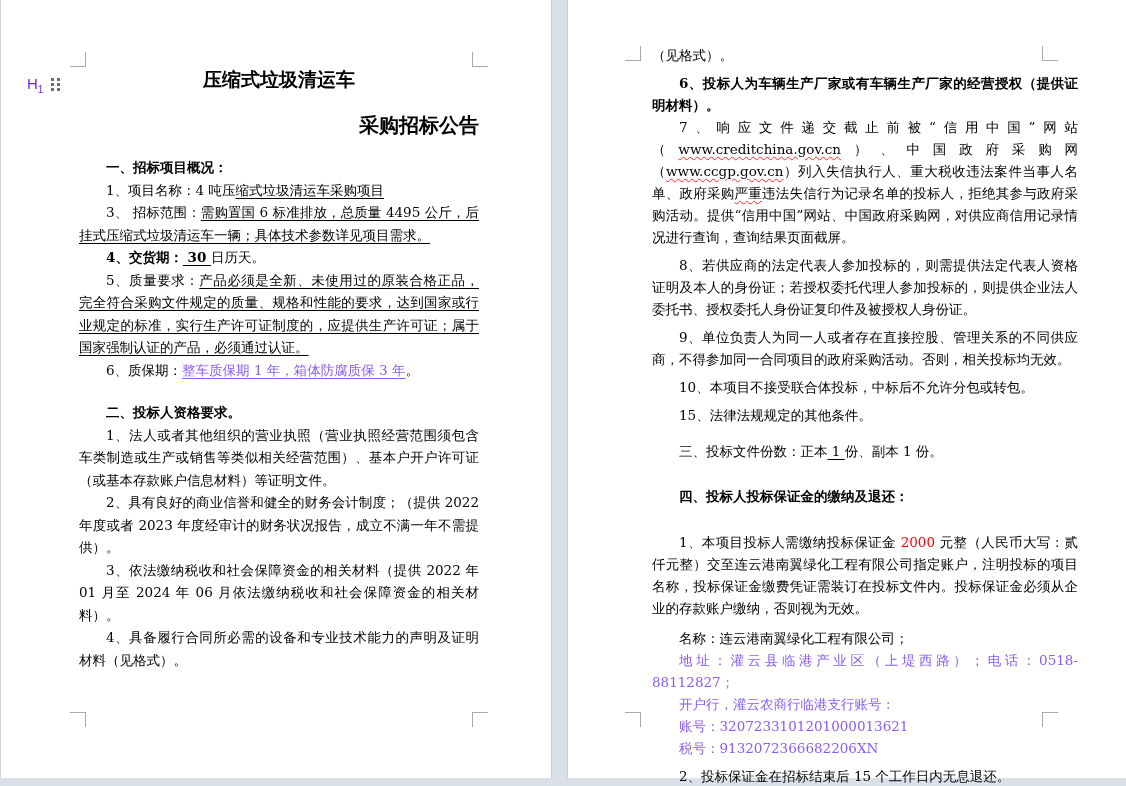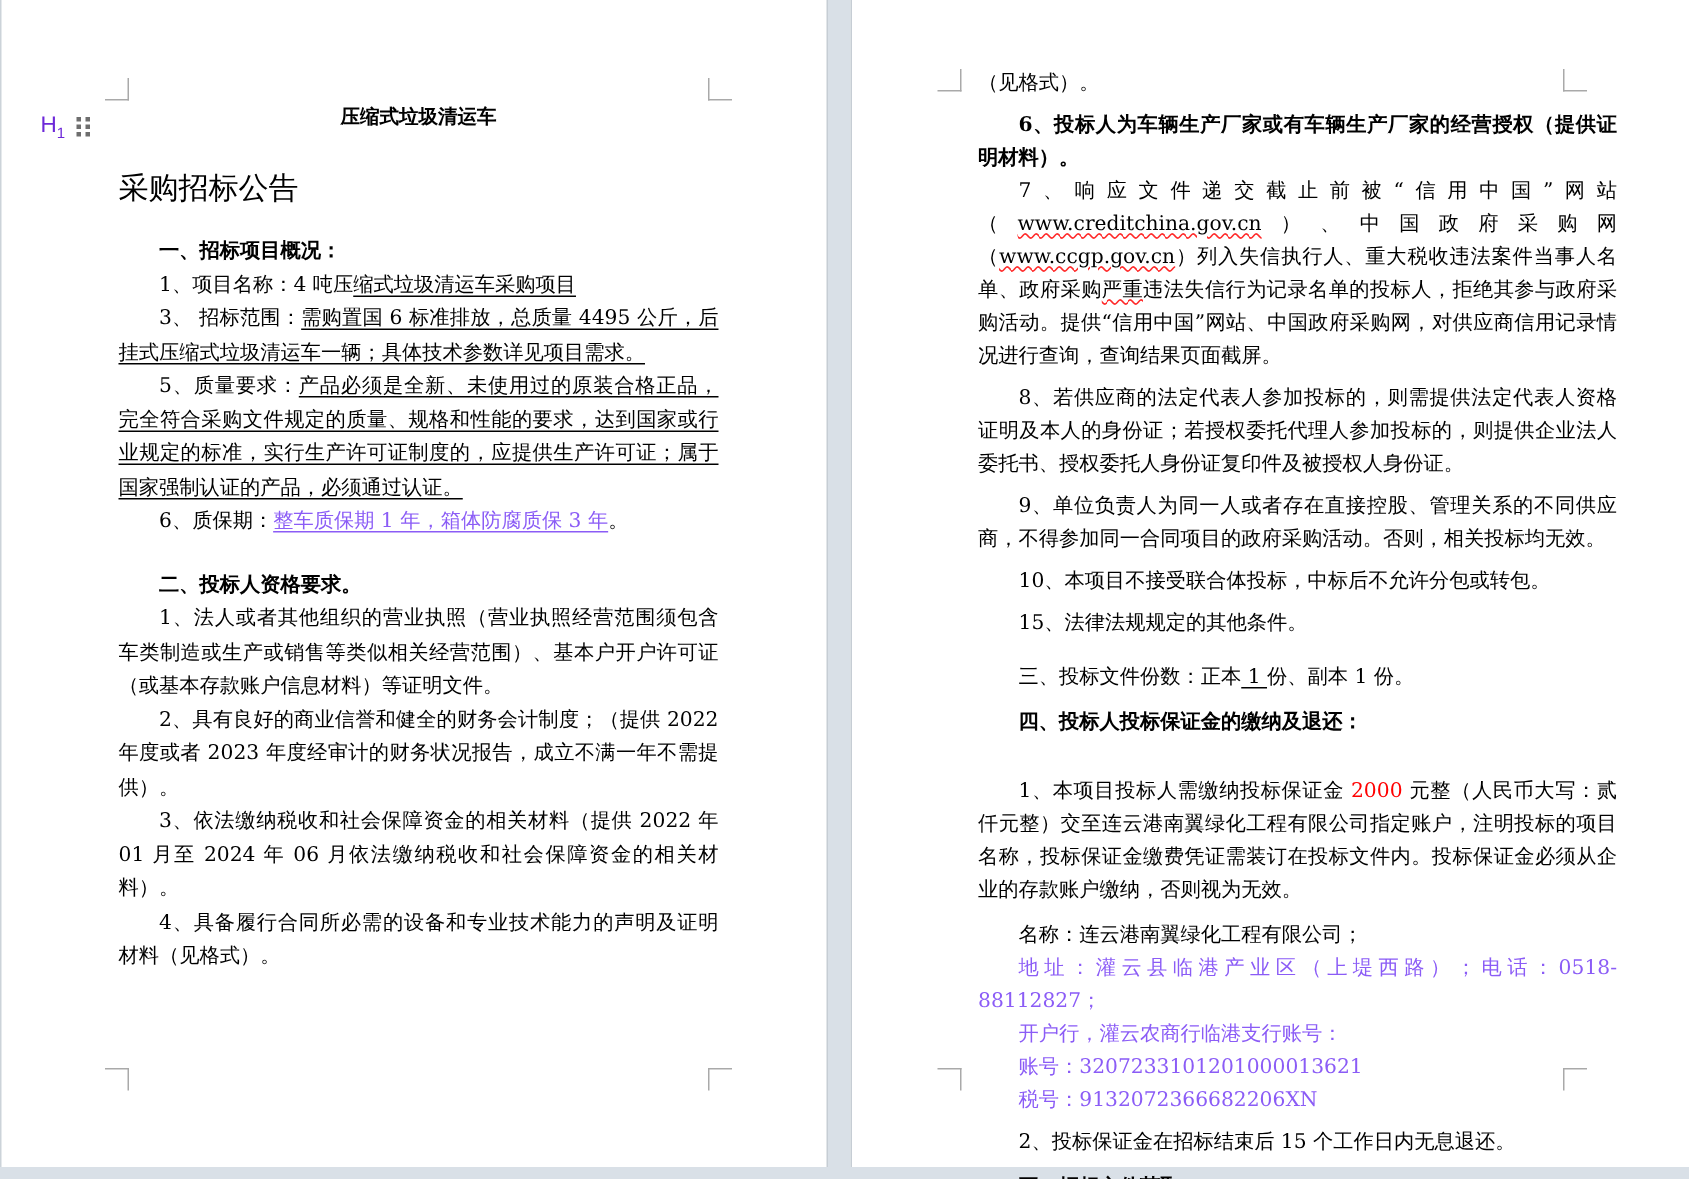--- a/index.html
+++ b/index.html
@@ -5,22 +5,22 @@
   html,body{margin:0;padding:0;}
   body{background:#d9e0e7;font-family:"DejaVu Serif", serif;}
   .canvas{position:relative;width:1126px;height:786px;overflow:hidden;background:#d9e0e7;}
   .page{position:absolute;top:0;height:778px;background:#ffffff;}
   .page1{left:0;width:550px;border-left:1px solid #ccd3d9;border-right:1px solid #c6cdd4;}
   .page2{left:567px;width:552px;border-left:1px solid #c6cdd4;border-right:1px solid #ccd3d9;padding-left:16px;}
   .content1{padding:60px 72px 0 78px;}
   .content2{padding:44px 58px 0 68px;}
   p{margin:0;font-size:13.5px;line-height:22.5px;color:#000;text-align:justify;text-indent:2em;}
   .content2 p{line-height:22px;}
-  .title1{text-align:center;text-indent:0;font-weight:bold;font-size:13px;line-height:26px;margin-top:6px;}
-  .title2{text-align:left;text-indent:0;font-weight:normal;font-size:20px;line-height:30px;margin:18px 0 16px;}
+  .title1{text-align:center;text-indent:0;font-weight:bold;font-size:19px;line-height:26px;margin-top:6px;}
+  .title2{text-align:right;text-indent:0;font-weight:bold;font-size:20px;line-height:30px;margin:18px 0 16px;}
   .b{font-weight:bold;}
   .u{text-decoration-line:underline;text-decoration-thickness:1px;text-underline-offset:3px;}
   .blue{color:#8b5cf6;}
   .red{color:#ff0000;}
   .wavy{text-decoration-line:underline;text-decoration-style:wavy;text-decoration-color:#ff2a2a;text-decoration-thickness:1px;text-underline-offset:2px;}
   .sec{margin-top:20px;}
   .sp-sm{margin-top:6px;}
   .tall{line-height:26px;}
   .bank p{line-height:22px;}
   .bank{margin:8px 0 6px;}
@@ -46,20 +46,21 @@
       <p class="title1">压缩式垃圾清运车</p>
       <p class="title2">采购招标公告</p>
 
       <p class="b sp-sm">一、招标项目概况：</p>
 
       <p><span>1、项目名称：4 吨压</span><span class="u">缩式垃圾清运车采购项目</span></p>
 
 
       <p><span>3、 招标范围：</span><span class="u">需购置国 6 标准排放，总质量 4495 公斤，后挂式压缩式垃圾清运车一辆；具体技术参数详见项目需求。</span></p>
 
+      <p><span class="b">4、交货期：</span><span class="b u"> 30 </span><span>日历天。</span></p>
 
       <p><span>5、质量要求：</span><span class="u">产品必须是全新、未使用过的原装合格正品，完全符合采购文件规定的质量、规格和性能的要求，达到国家或行业规定的标准，实行生产许可证制度的，应提供生产许可证；属于国家强制认证的产品，必须通过认证。</span></p>
 
       <p><span>6、质保期：</span><span class="u blue">整车质保期 1 年，箱体防腐质保 3 年</span><span>。</span></p>
 
 
       <p class="b sec">二、投标人资格要求。</p>
       <p>1、法人或者其他组织的营业执照（营业执照经营范围须包含车类制造或生产或销售等类似相关经营范围）、基本户开户许可证（或基本存款账户信息材料）等证明文件。</p>
       <p>2、具有良好的商业信誉和健全的财务会计制度；（提供 2022 年度或者 2023 年度经审计的财务状况报告，成立不满一年不需提供）。</p>
       <p>3、依法缴纳税收和社会保障资金的相关材料（提供 2022 年 01 月至 2024 年 06 月依法缴纳税收和社会保障资金的相关材料）。</p>
@@ -76,21 +77,21 @@
 
       <p><span>7、响应文件递交截止前被“信用中国”网站（</span><span class="wavy">www.creditchina.gov.cn</span><span>）、中国政府采购网（</span><span class="wavy">www.ccgp.gov.cn</span><span>）列入失信执行人、重大税收违法案件当事人名单、政府采购</span><span class="wavy">严重</span><span>违法失信行为记录名单的投标人，拒绝其参与政府采购活动。提供“信用中国”网站、中国政府采购网，对供应商信用记录情况进行查询，查询结果页面截屏。</span></p>
 
       <p class="sp-sm">8、若供应商的法定代表人参加投标的，则需提供法定代表人资格证明及本人的身份证；若授权委托代理人参加投标的，则提供企业法人委托书、授权委托人身份证复印件及被授权人身份证。</p>
       <p class="sp-sm">9、单位负责人为同一人或者存在直接控股、管理关系的不同供应商，不得参加同一合同项目的政府采购活动。否则，相关投标均无效。</p>
       <p class="sp-sm">10、本项目不接受联合体投标，中标后不允许分包或转包。</p>
       <p class="sp-sm">15、法律法规规定的其他条件。</p>
 
       <p class="sec" style="margin-top:14px;"><span>三、投标文件份数：正本</span><span class="u"> 1 </span><span>份、副本 1 份。</span></p>
 
-      <p class="b" style="margin-top:8px;">四、投标人投标保证金的缴纳及退还：</p>
+      <p class="b" style="margin-top:23px;">四、投标人投标保证金的缴纳及退还：</p>
 
       <p class="tall" style="margin-top:24px;"><span>1、本项目投标人需缴纳投标保证金 </span><span class="red">2000</span><span> 元整（人民币大写：贰仟元整）交至连云港南翼绿化工程有限公司指定账户，注明投标的项目名称，投标保证金缴费凭证需装订在投标文件内。投标保证金必须从企业的存款账户缴纳，否则视为无效。</span></p>
 
       <div class="bank">
         <p>名称：连云港南翼绿化工程有限公司；</p>
         <p class="blue">地址：灌云县临港产业区（上堤西路）；电话：0518-88112827；</p>
         <p class="blue">开户行，灌云农商行临港支行账号：</p>
         <p class="blue">账号：3207233101201000013621</p>
         <p class="blue">税号：9132072366682206XN</p>
       </div>

